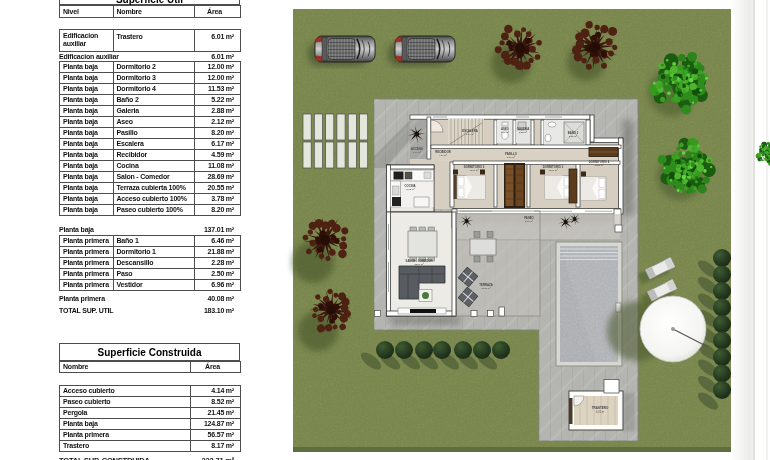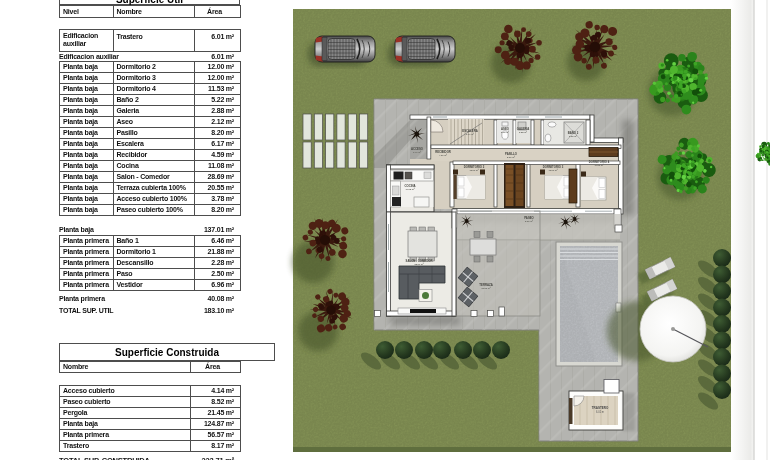--- a/index.html
+++ b/index.html
@@ -144,21 +144,21 @@
           <td>Vestidor</td>
           <td class="ar">6.96 m²</td>
         </tr>
 </tbody>
     </table>
 
 <div class="sub" style="left:59px;top:294.5px;width:181px;">Planta primera<span class="v">40.08 m²</span></div>
 
 <div class="sub" style="left:59px;top:306.5px;width:181px;">TOTAL SUP. UTIL<span class="v">183.10 m²</span></div>
 
-<div style="position:absolute;left:59px;top:342.5px;width:216px;height:18px;border:1px solid #4d4d4d;box-sizing:border-box;text-align:center;font-weight:bold;font-size:10px;line-height:18px;">Superficie Construida</div>
+<div style="position:absolute;left:59px;top:342.5px;width:181px;height:18px;border:1px solid #4d4d4d;box-sizing:border-box;text-align:center;font-weight:bold;font-size:10px;line-height:18px;">Superficie Construida</div>
 
 <table class="tbl" style="left:59px;top:360.5px;width:181px;">
 <tbody>
         <tr style="height:11px;">
           <td style="width:131px;">Nombre</td>
           <td class="ar" style="width:50px;text-align:center;">Área</td>
         </tr>
 </tbody>
     </table>
 

